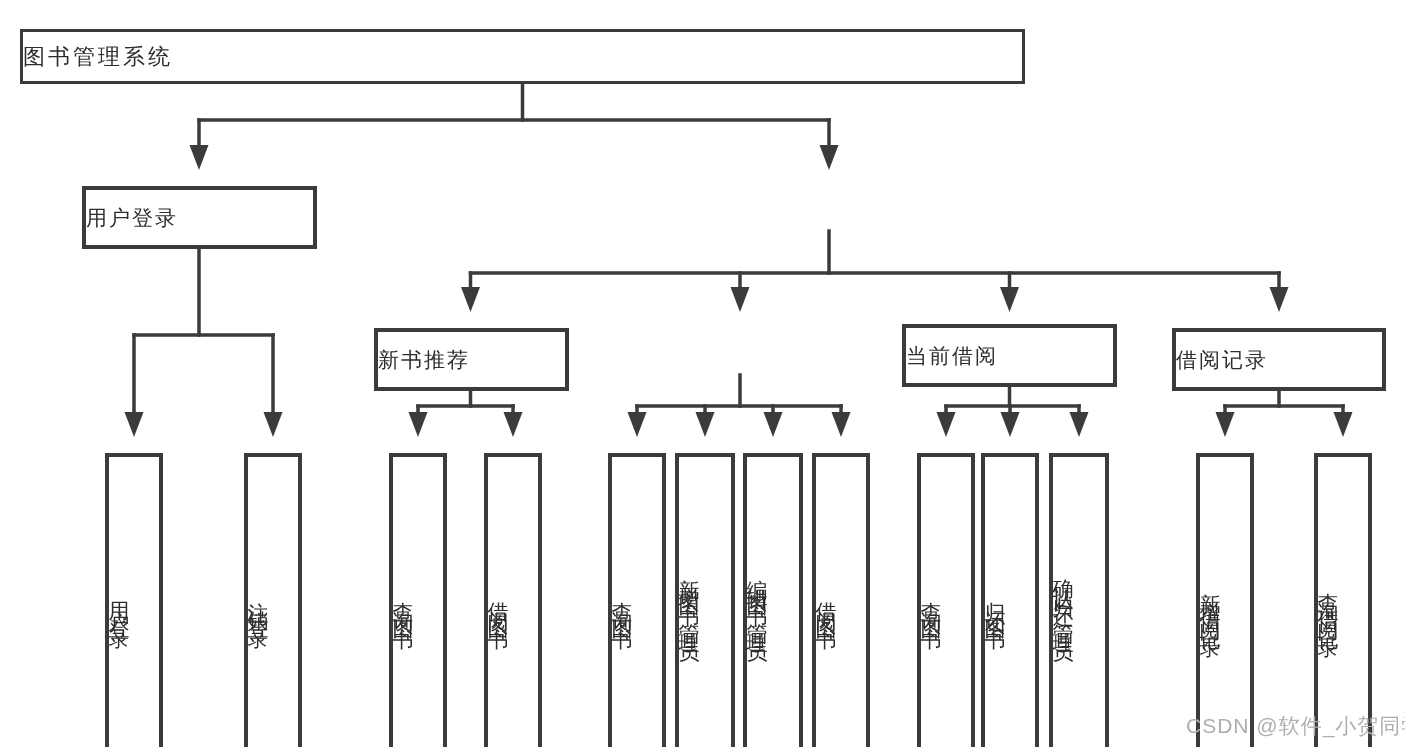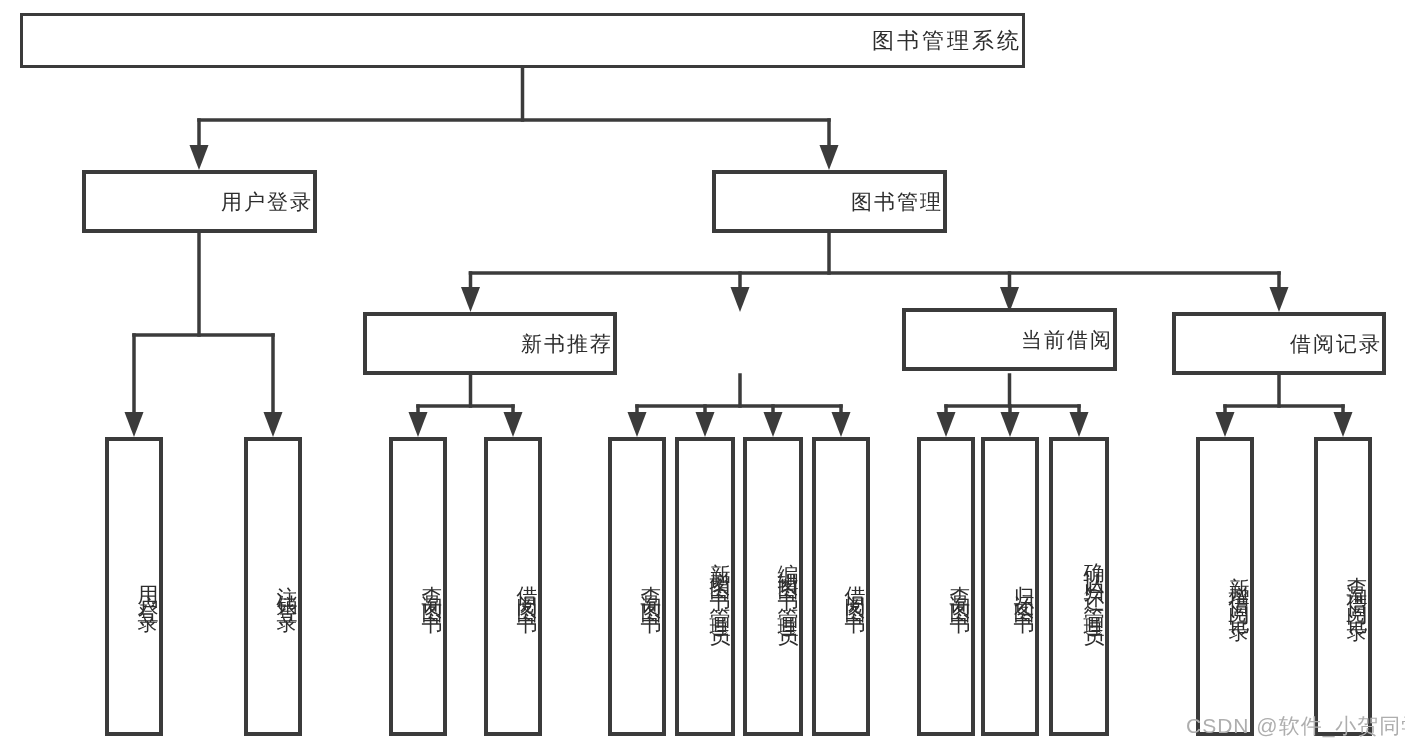--- a/index.html
+++ b/index.html
@@ -13,22 +13,22 @@
     color:var(--text,#2d2d2d);
     overflow:hidden;
   }
   svg.connectors{position:absolute;left:0;top:0;z-index:1}
   .edge{stroke:var(--line,#3b3b3b);stroke-width:3.5;stroke-linecap:square;fill:none}
   .arrowhead{fill:var(--line,#3b3b3b);stroke:none}
   .node{
     position:absolute;box-sizing:border-box;z-index:2;
     background:var(--node-bg,#ffffff);
     border:4px solid var(--line,#3b3b3b);
-    display:flex;align-items:center;justify-content:flex-end;
-    font-size:21px;letter-spacing:2px;white-space:nowrap;
+    display:flex;align-items:center;justify-content:flex-start;
+    font-size:21px;letter-spacing:2px;white-space:nowrap;margin-top:16px;
   }
   .node.root{border-width:3px;font-size:22px;letter-spacing:3px}
   .node.leaf span{
     writing-mode:vertical-rl;text-orientation:mixed;
     letter-spacing:9px;line-height:1;font-size:21px;white-space:normal;
   }
   .watermark{
     position:absolute;left:1186px;top:712px;z-index:3;
     font-size:21px;letter-spacing:1px;white-space:nowrap;
     color:var(--watermark,#aeaeae);
@@ -115,25 +115,22 @@
     </g>
   </svg>
 
   <div class="node root" style="left:20px;top:13px;width:1005px;height:55px">
     <span>图书管理系统</span>
   </div>
 
   <div class="node" style="left:82px;top:170px;width:235px;height:63px">
     <span>用户登录</span>
   </div>
-  <div class="node" style="left:712px;top:170px;width:235px;height:63px">
-    <span>图书管理</span>
-  </div>
 
-  <div class="node" style="left:363px;top:312px;width:254px;height:63px">
+  <div class="node" style="left:374px;top:312px;width:195px;height:63px">
     <span>新书推荐</span>
   </div>
   <div class="node" style="left:902px;top:308px;width:215px;height:63px">
     <span>当前借阅</span>
   </div>
   <div class="node" style="left:1172px;top:312px;width:214px;height:63px">
     <span>借阅记录</span>
   </div>
 
   <div class="node leaf" style="left:105px;top:437px;width:58px;height:299px">

